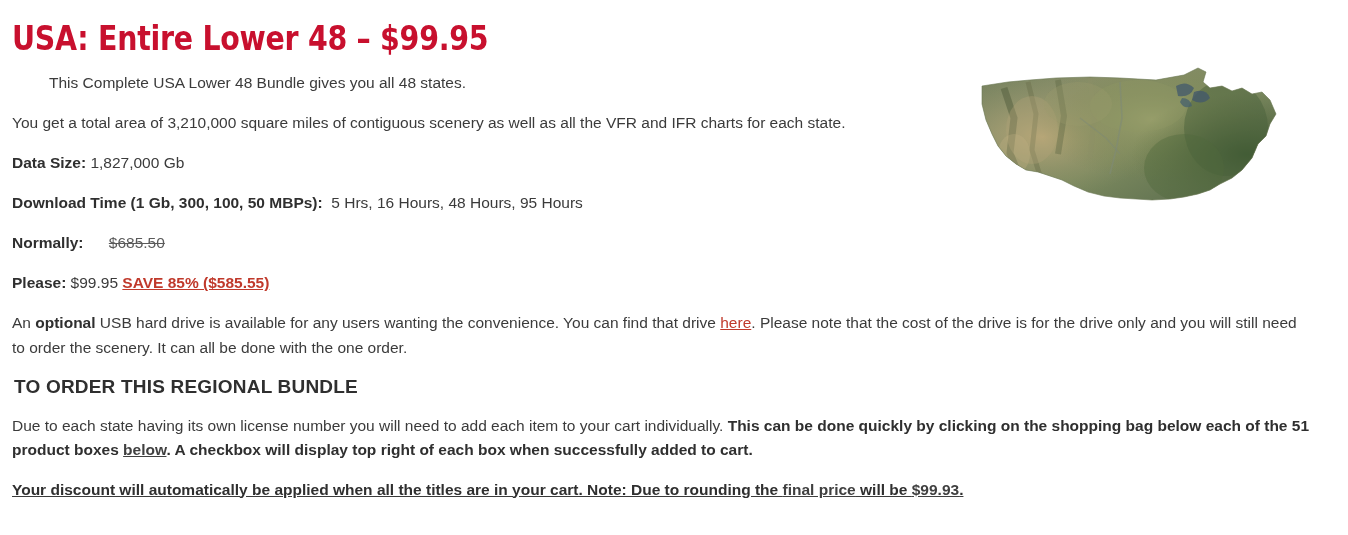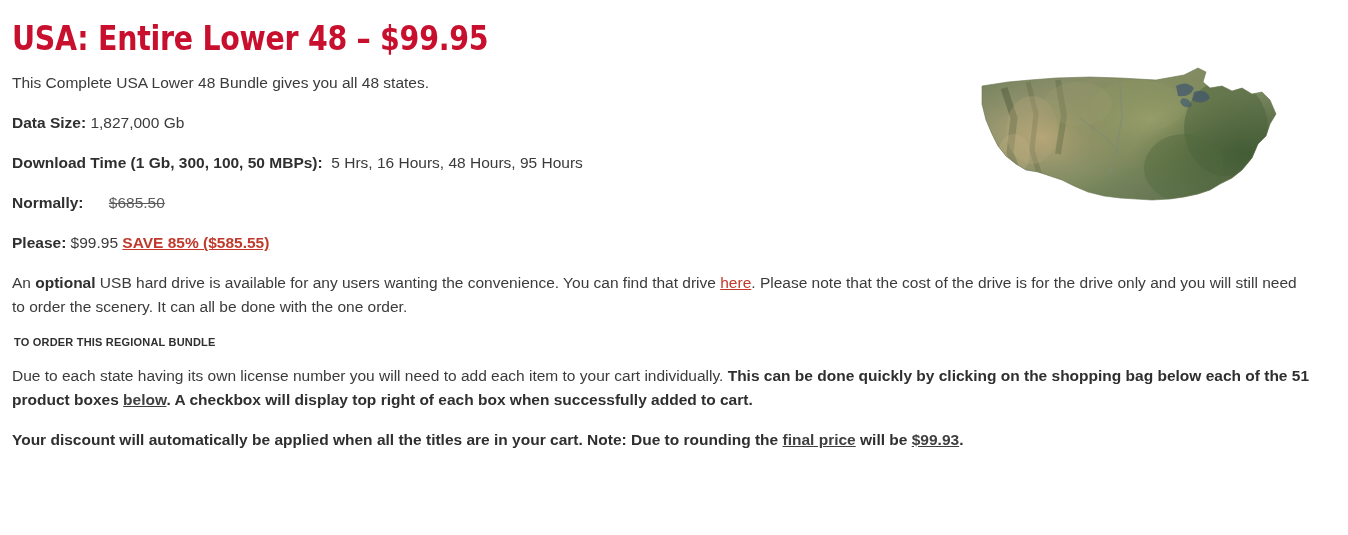--- a/index.html
+++ b/index.html
@@ -33,20 +33,21 @@
     transform-origin: left center;
   }
   p {
     font-size: 15.5px;
     line-height: 1.55;
     margin: 0 0 16px 0;
     color: #3b3b3b;
   }
   .text-col {
     width: 1300px;
+    margin-left: 37px;
   }
   .narrow {
     width: 950px;
   }
   .wide {
     width: 1300px;
   }
   b, strong { color: #2f2f2f; }
   .strike {
     text-decoration: line-through;
@@ -60,47 +61,50 @@
   a.plainlink {
     color: #404040;
     text-decoration: underline;
   }
   .save {
     color: #c0392b;
     font-weight: bold;
     text-decoration: underline;
   }
   .order-head {
-    font-size: 11px;
+    font-size: 19px;
     font-weight: bold;
     color: #2f2f2f;
     margin: 0 0 16px 2px;
     letter-spacing: 0.2px;
   }
   .map {
     position: absolute;
     top: 58px;
     right: 48px;
     width: 330px;
     height: 175px;
   }
   .map svg { display: block; }
-  .tight { margin-bottom: 14px; }
+  .tight { margin-bottom: 14px; text-decoration: underline; }
 </style>
 </head>
 <body>
 
 <div class="page">
 
   <h1 class="title">USA: Entire Lower 48 – $99.95</h1>
 
   <p class="text-col">
     <span>This Complete USA Lower 48 Bundle gives you all 48 states.</span>
   </p>
 
+  <p class="narrow">
+    <span>You get a total area of 3,210,000 square miles of contiguous scenery as well as all the VFR and IFR charts for each state.</span>
+  </p>
 
   <p class="narrow">
     <b>Data Size:</b>
     <span>1,827,000 Gb</span>
   </p>
 
   <p class="narrow">
     <b>Download Time (1 Gb, 300, 100, 50 MBPs):</b>
     &nbsp;<span>5 Hrs, 16 Hours, 48 Hours, 95 Hours</span>
   </p>

